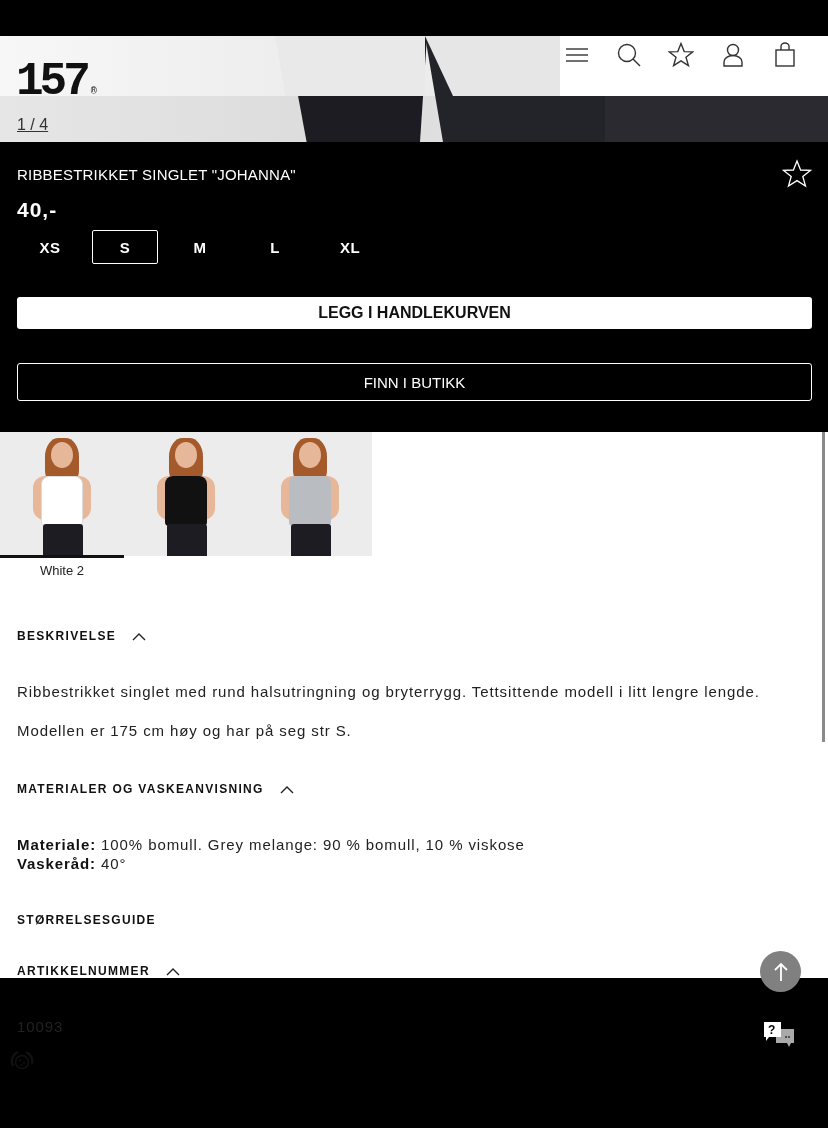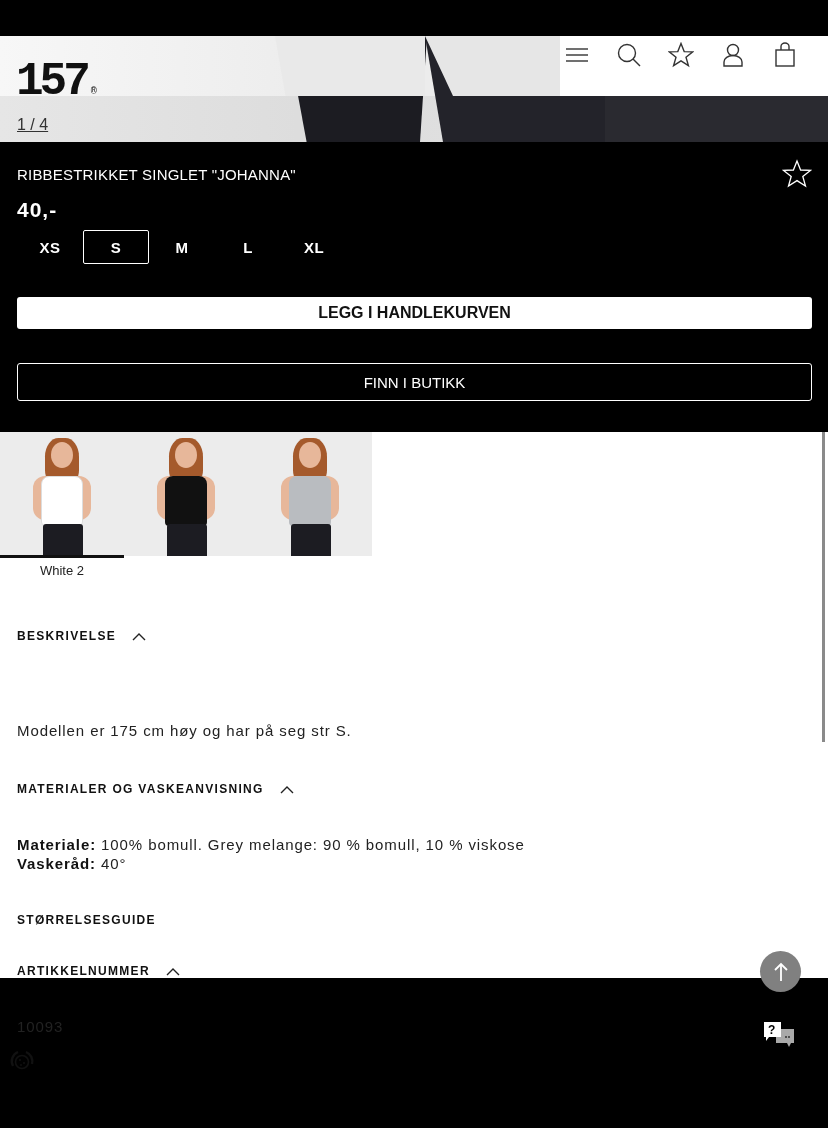--- a/index.html
+++ b/index.html
@@ -33,21 +33,21 @@
     .hicon svg { width: 26px; height: 26px; stroke: #333; fill: none; stroke-width: 1.4; }
 
     .counter { position: absolute; left: 17px; top: 116px; font-size: 16px; color: #333; text-decoration: underline; }
 
     
     .panel { position: absolute; left: 0; top: 142px; width: 828px; height: 290px; background: #000; color: #fff; }
     .p-title { position: absolute; left: 17px; top: 24px; font-size: 15px; letter-spacing: 0.2px; }
     .fav-star { position: absolute; right: 16px; top: 17px; width: 30px; height: 30px; cursor: pointer; }
     .fav-star svg { width: 30px; height: 30px; stroke: #fff; fill: none; stroke-width: 1.3; }
     .price { position: absolute; left: 17px; top: 56px; font-size: 21px; font-weight: 700; letter-spacing: 1px; }
-    .sizes { position: absolute; left: 17px; top: 88px; display: flex; }
+    .sizes { position: absolute; left: 17px; top: 88px; display: flex; gap: 9px; }
     .size { width: 66px; height: 34px; display: flex; align-items: center; justify-content: center; font-size: 15px;
       font-weight: 700; letter-spacing: 0.5px; border: 1px solid transparent; border-radius: 2px; cursor: pointer; }
     .size.selected { border: 1px solid #fff; }
     .btn-cart { position: absolute; left: 17px; top: 155px; width: 795px; height: 32px; background: #fff; color: #111;
       border-radius: 3px; display: flex; align-items: center; justify-content: center; font-size: 16px; font-weight: 700;
       cursor: pointer; }
     .btn-store { position: absolute; left: 17px; top: 210px; width: 795px; height: 38px; background: #000; color: #fff;
       border: 1px solid #fff; border-radius: 3px; display: flex; align-items: center; justify-content: center;
       font-size: 15px; cursor: pointer; margin-top: 11px; }
 
@@ -188,20 +188,21 @@
   </div>
   <div class="thumb-underline"></div>
   <div class="thumb-label">White 2</div>
 
   <div class="sec-head" style="top:197px;">
     <span>BESKRIVELSE</span>
     <span class="chev"><svg viewBox="0 0 14 10">
           <polyline points="1,8 7,2 13,8"></polyline>
         </svg></span>
   </div>
+  <div class="txt" style="top:251px;">Ribbestrikket singlet med rund halsutringning og bryterrygg. Tettsittende modell i litt lengre lengde.</div>
   <div class="txt" style="top:290px;">Modellen er 175 cm høy og har på seg str S.</div>
 
   <div class="sec-head" style="top:350px;">
     <span>MATERIALER OG VASKEANVISNING</span>
     <span class="chev"><svg viewBox="0 0 14 10">
           <polyline points="1,8 7,2 13,8"></polyline>
         </svg></span>
   </div>
   <div class="txt" style="top:404px;">
     <b>Materiale:</b>

